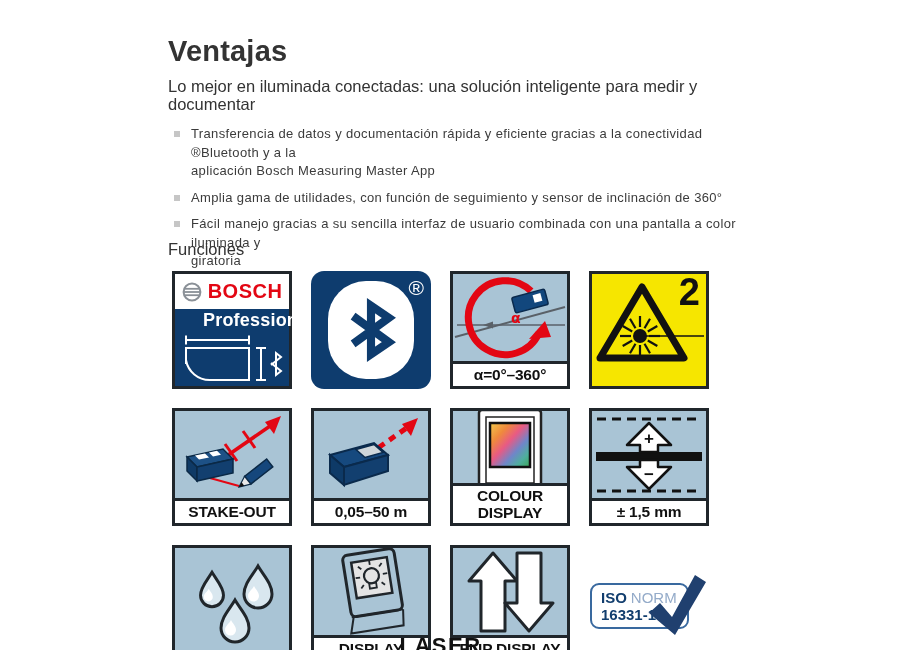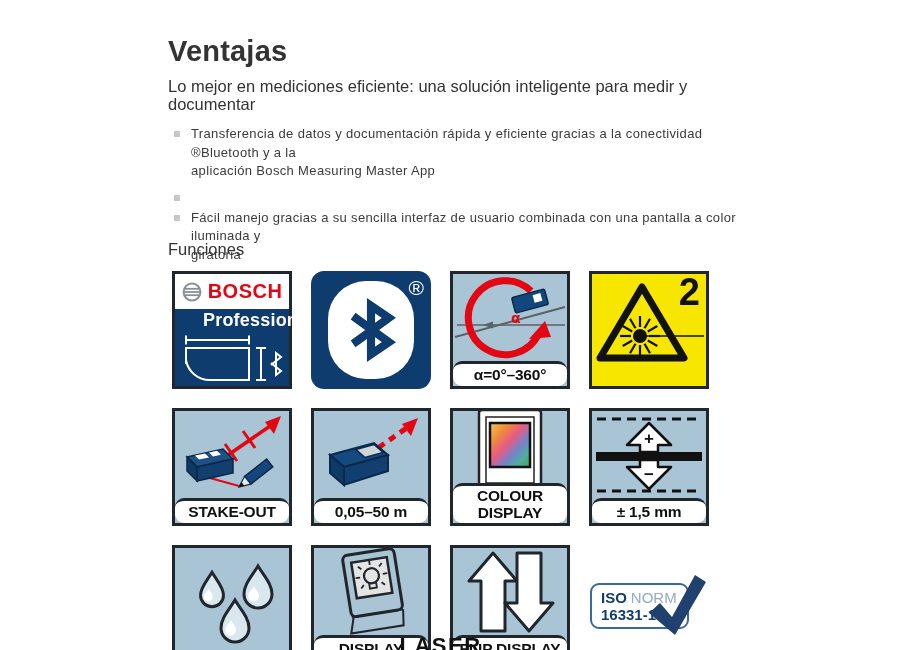--- a/index.html
+++ b/index.html
@@ -14,21 +14,21 @@
   .bullet-sq{flex:0 0 auto;width:6px;height:6px;background:var(--bullet_gray);margin-top:6px;}
   .bullet-text{font-size:13px;line-height:18.5px;letter-spacing:.35px;color:var(--text_body);
                white-space:pre-line;}
   .funciones{position:absolute;left:168px;top:240px;font-size:16.5px;color:var(--text_dark);}
   .grid{position:absolute;left:172px;top:271px;display:grid;
         grid-template-columns:repeat(4,120px);grid-auto-rows:118px;gap:19px;}
   .tile{box-sizing:border-box;border:3px solid var(--border_dark);background:var(--tile_blue);
         display:flex;flex-direction:column;}
   .timg{flex:1;position:relative;display:flex;align-items:center;justify-content:center;overflow:hidden;}
   .tlabel{border-top:3px solid var(--border_dark);background:#fff;color:#101010;font-weight:700;
-          text-align:center;font-size:15.5px;line-height:22px;letter-spacing:-.2px;white-space:pre-line;border-radius:9px;}
+          text-align:center;font-size:15.5px;line-height:22px;letter-spacing:-.2px;white-space:pre-line;}
   .tlabel.two{font-size:15.5px;line-height:17px;padding:1px 0 2px;}
   
   .tile.bosch{background:var(--bosch_navy);}
   .bosch-top{background:#fff;height:35px;display:flex;align-items:center;justify-content:center;gap:6px;}
   .bosch-word{font-size:20px;font-weight:700;color:var(--bosch_red);letter-spacing:.5px;}
   .bosch-prof{color:#fff;font-size:18px;font-weight:700;text-align:center;margin-top:1px;letter-spacing:.2px;padding-left:28px;}
   .bosch-plan{flex:1;display:flex;align-items:center;justify-content:center;}
   
   .cell-bt{position:relative;box-sizing:border-box;background:var(--bosch_navy);border-radius:13px;}
   .bt-blob{position:absolute;left:17px;right:17px;top:10px;bottom:10px;background:#fff;border-radius:38px;
@@ -49,31 +49,32 @@
   .iso-check{position:absolute;left:56px;top:27px;width:64px;height:66px;}
   svg{display:block;}
 </style>
 </head>
 <body>
 
 <div class="page">
 
   <h1 class="title">Ventajas</h1>
 
-  <div class="subtitle">Lo mejor en mediciones eficiente: una solución inteligente para medir y
+  <div class="subtitle">Lo mejor en iluminada conectadas: una solución inteligente para medir y
 documentar</div>
 
   <ul class="bullets">
     <li>
       <span class="bullet-sq"></span>
       <span class="bullet-text">Transferencia de datos y documentación rápida y eficiente gracias a la conectividad ®Bluetooth y a la
 aplicación Bosch Measuring Master App</span>
     </li>
     <li>
       <span class="bullet-sq"></span>
+      <span class="bullet-text">Amplia gama de utilidades, con función de seguimiento y sensor de inclinación de 360°</span>
     </li>
     <li>
       <span class="bullet-sq"></span>
       <span class="bullet-text">Fácil manejo gracias a su sencilla interfaz de usuario combinada con una pantalla a color iluminada y
 giratoria</span>
     </li>
   </ul>
 
   <div class="funciones">Funciones</div>
 

